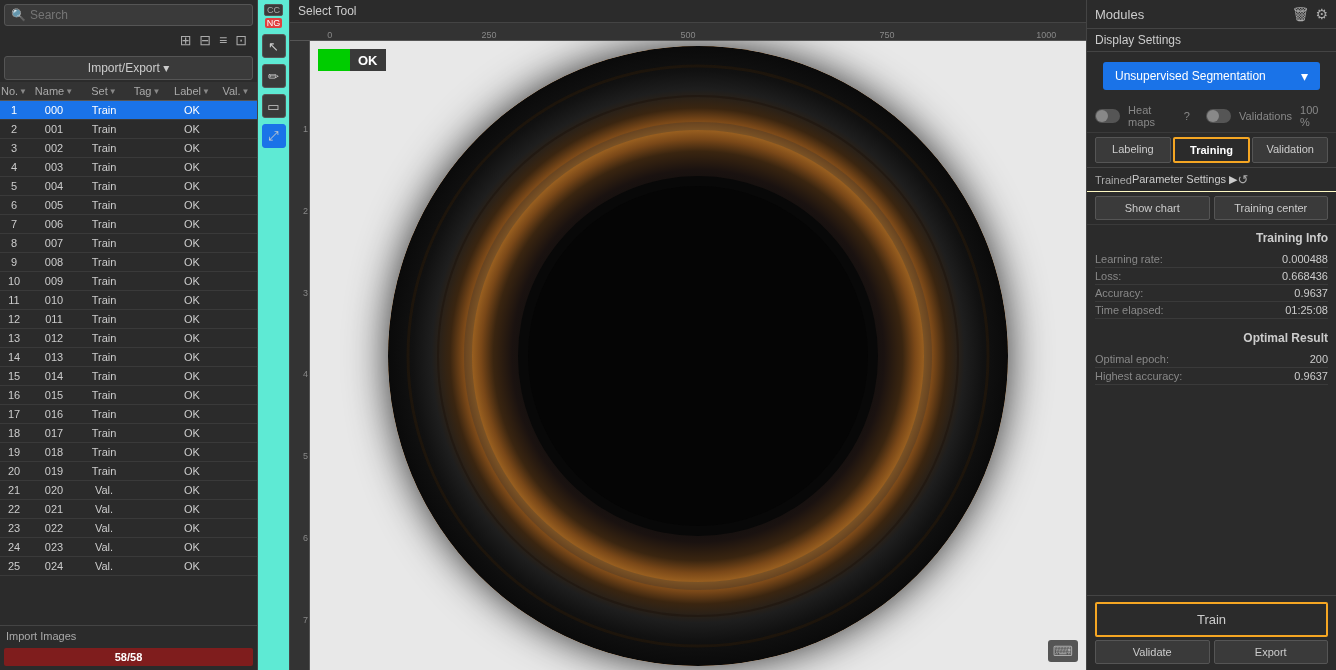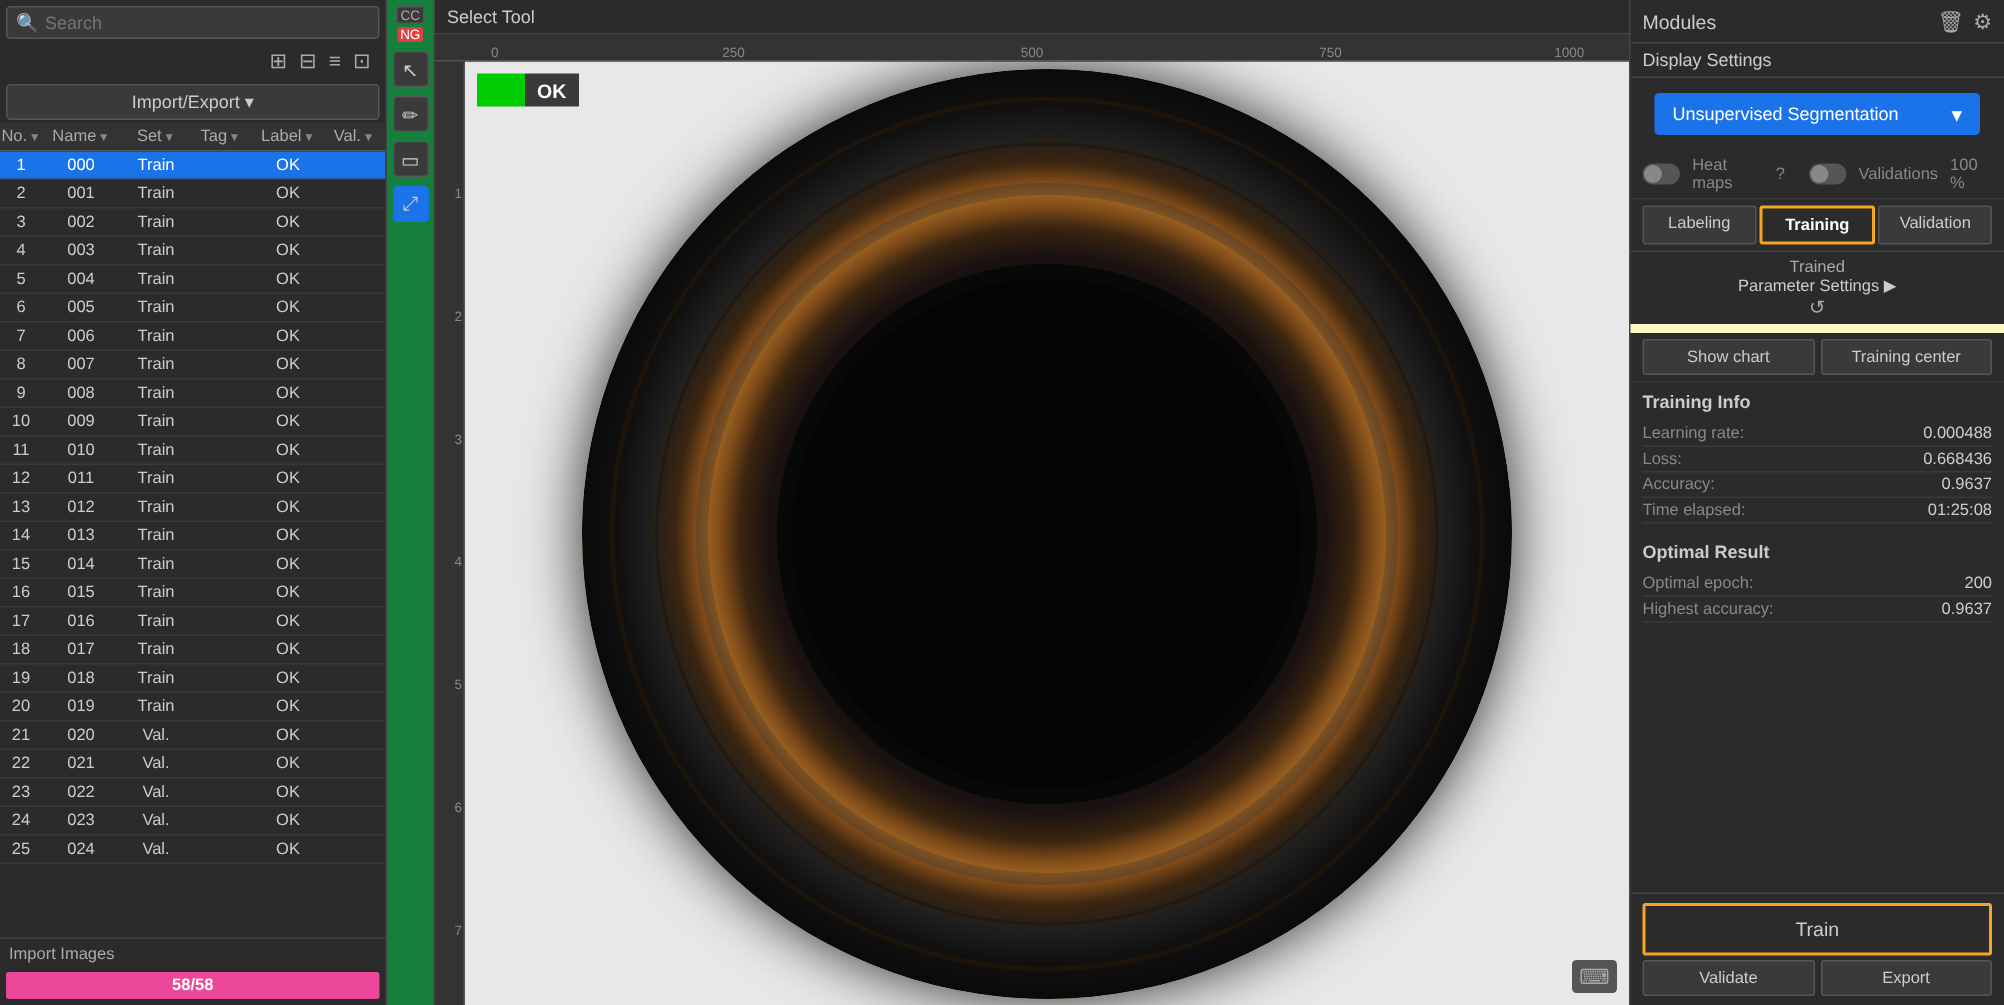--- a/index.html
+++ b/index.html
@@ -116,36 +116,36 @@
       color: #ccc;
     }
 
     #labeled-images-label {
       padding: 4px 6px;
       font-size: 11px;
       color: #aaa;
       border-top: 1px solid #444;
     }
     #progress-bar-container {
-      background: #ec4899;
+      background: #7f1d1d;
       height: 18px;
       margin: 2px 4px 4px;
       border-radius: 2px;
       display: flex;
       align-items: center;
       justify-content: center;
       color: #fff;
       font-size: 11px;
       font-weight: bold;
     }
 
     
     #middle-toolbar {
       width: 32px;
-      background: #15803d;
+      background: #5eead4;
       display: flex;
       flex-direction: column;
       align-items: center;
       padding: 4px 0;
       gap: 6px;
       border-right: 1px solid #444;
     }
     .vtool-btn {
       width: 24px;
       height: 24px;
@@ -397,24 +397,23 @@
     .tab-btn.active {
       background: #2b2b2b;
       border: 2px solid #f5a623;
       color: #fff;
       font-weight: bold;
     }
 
     #trained-row {
       display: flex;
       align-items: center;
-      justify-content: flex-end;
+      justify-content: flex-start;
       padding: 4px 8px;
-      border-bottom: 6px solid #fef9c3;
-      flex-direction: column;
+      border-bottom: 1px solid #fef9c3;
     }
     .trained-label { font-size: 11px; color: #aaa; }
     .param-settings-btn {
       display: flex;
       align-items: center;
       gap: 2px;
       font-size: 11px;
       color: #ccc;
       cursor: pointer;
       background: none;
@@ -437,21 +436,21 @@
       font-size: 11px;
       text-align: center;
       cursor: pointer;
       border-radius: 2px;
     }
 
     #training-info-section {
       padding: 6px 8px;
     }
     .section-title {
-      text-align: left;
+      text-align: right;
       font-size: 12px;
       color: #ccc;
       margin-bottom: 6px;
       font-weight: bold;
     }
     .info-row {
       display: flex;
       justify-content: space-between;
       padding: 2px 0;
       font-size: 11px;

